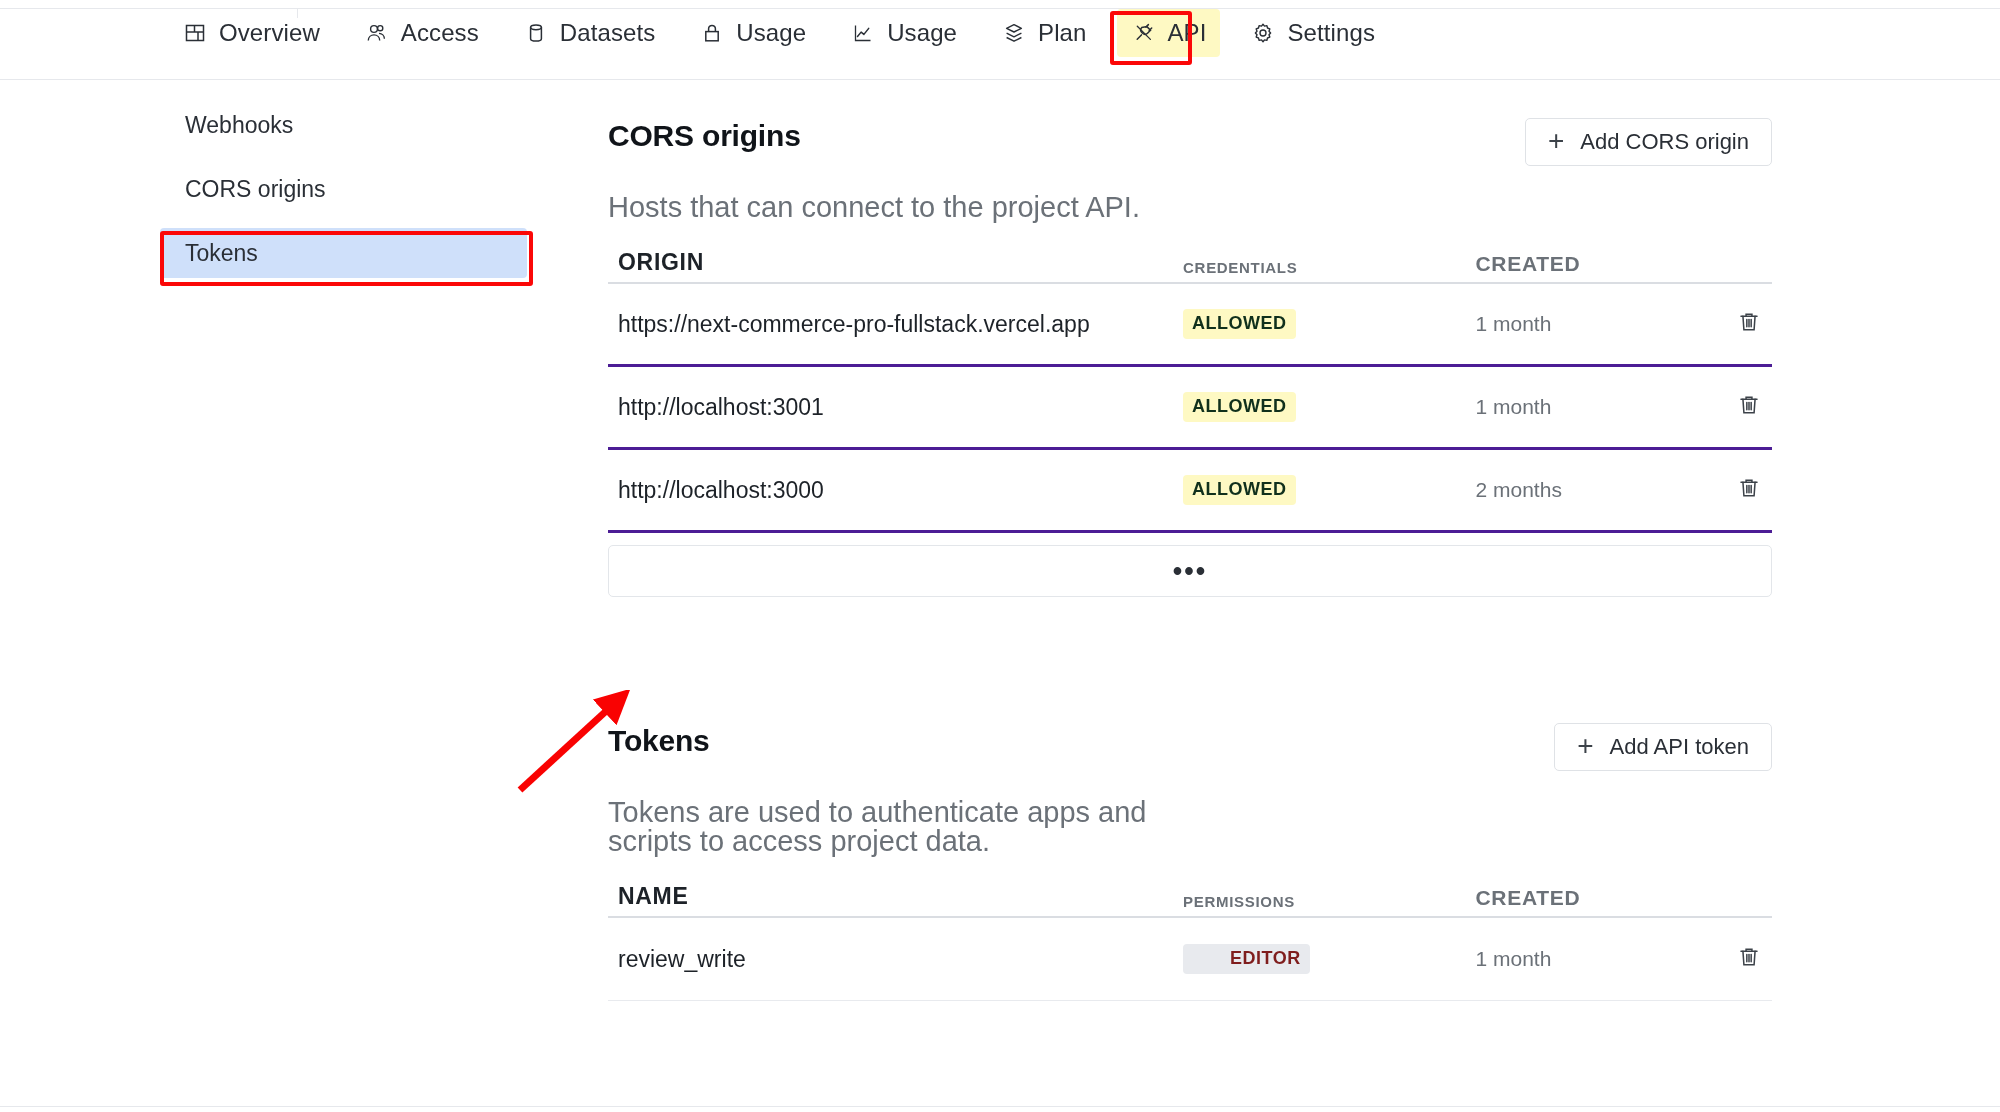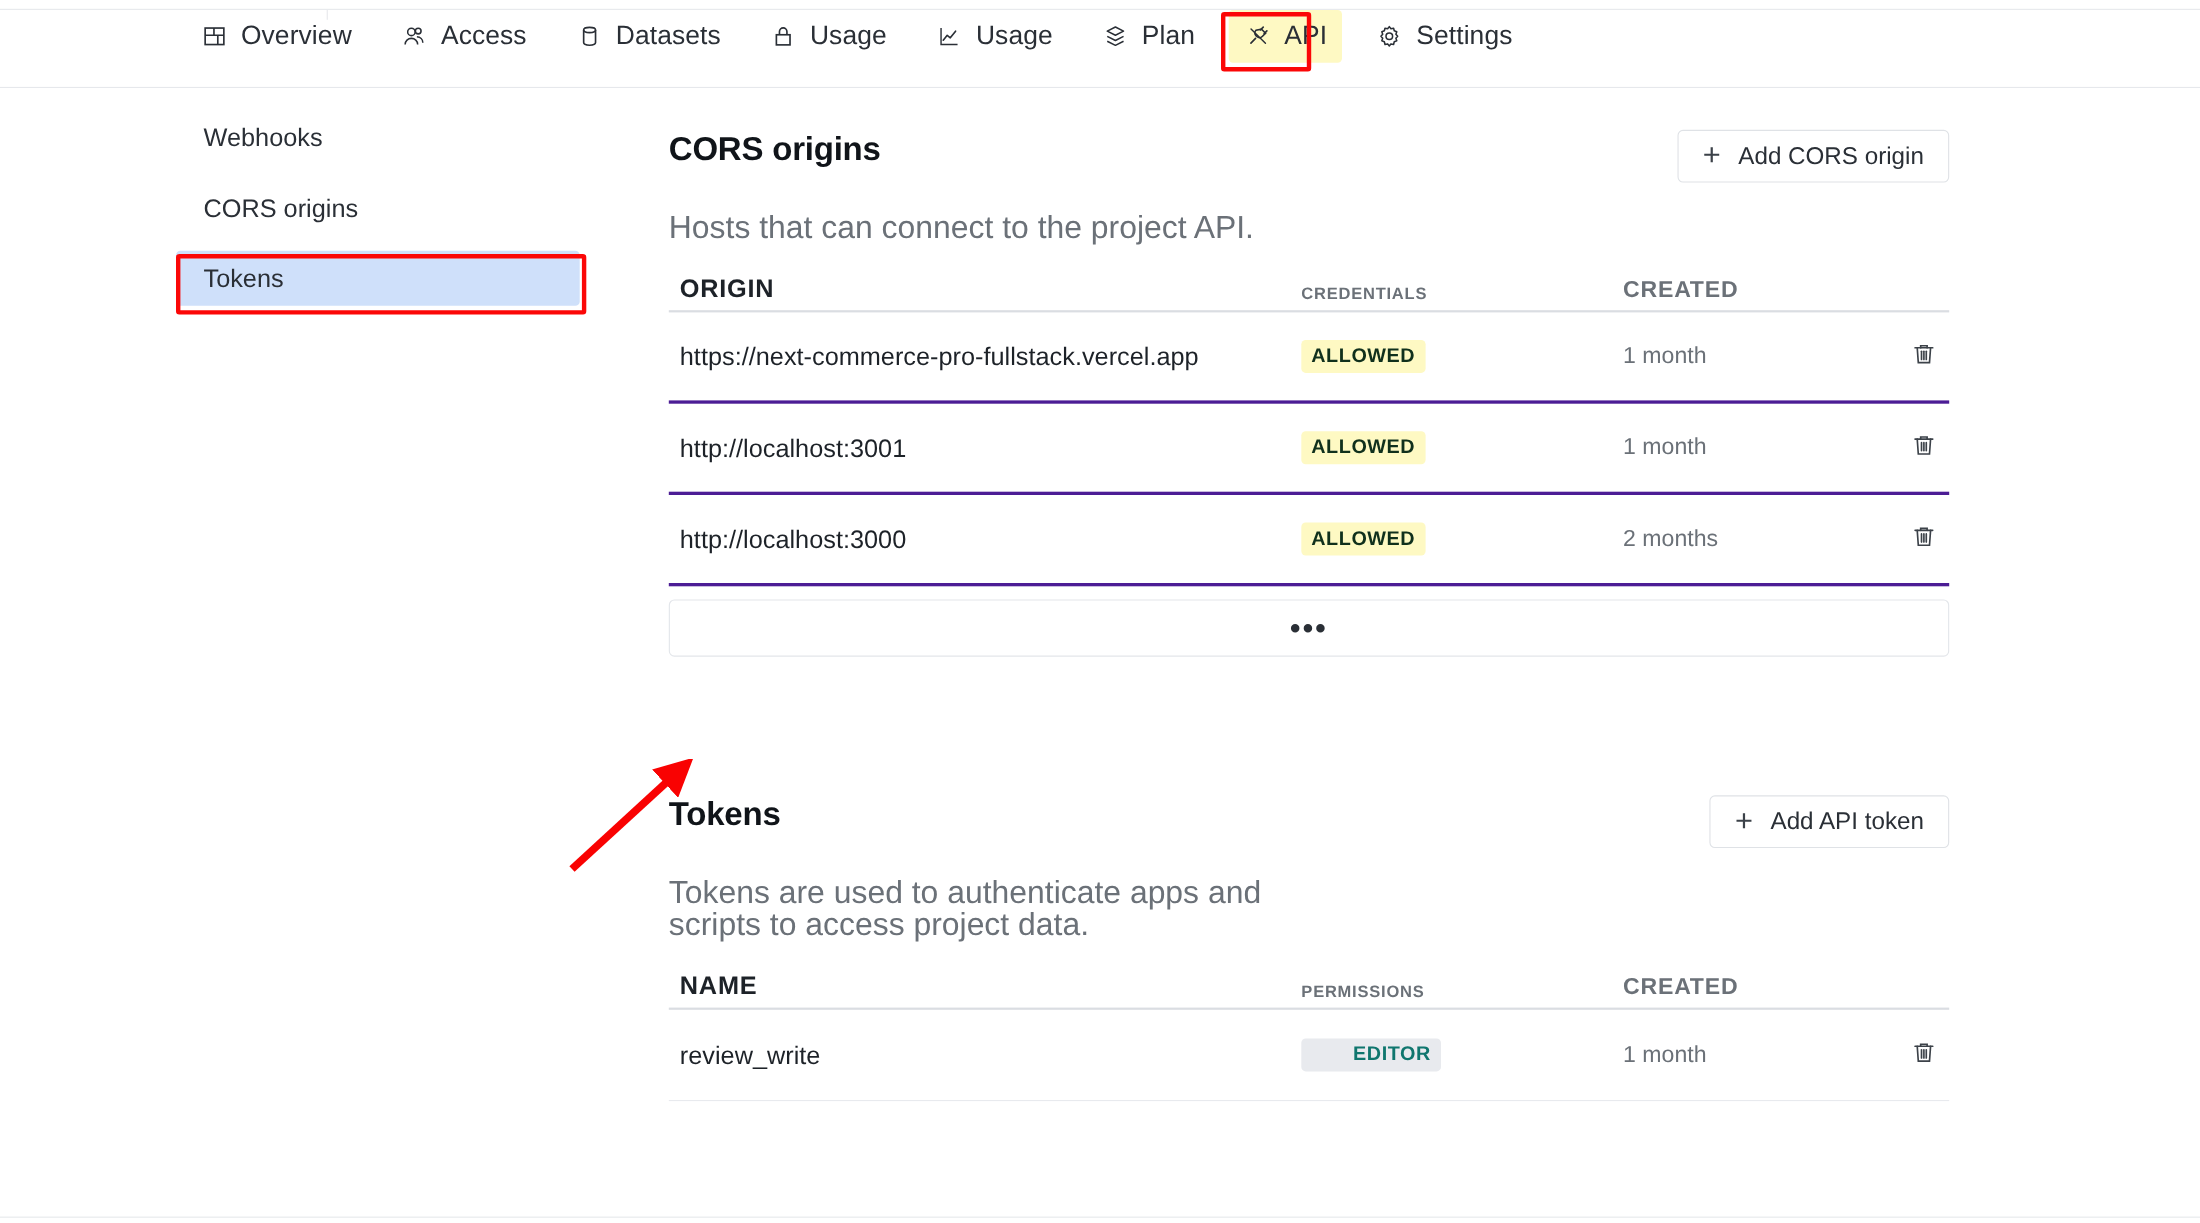--- a/index.html
+++ b/index.html
@@ -174,21 +174,21 @@
   .c-act  { width: 57px; display: flex; justify-content: flex-end; }
   .badge {
     display: inline-block;
     padding: 4px 9px 5px 9px;
     border-radius: 4px;
     font-size: 18px;
     font-weight: bold;
     letter-spacing: 0.5px;
   }
   .badge.allowed { background: #fef9c3; color: #10301c; }
-  .badge.editor  { background: #e8eaee; color: #0f766e; padding-left: 47px; }
+  .badge.editor  { background: #e8eaee; color: #7f1d1d; padding-left: 47px; }
   .trash { cursor: pointer; display: block; }
 
   .more-row {
     width: 1164px;
     height: 52px;
     margin-top: 12px;
     border: 1px solid #e3e6ea;
     border-radius: 5px;
     background: #ffffff;
     display: flex;

